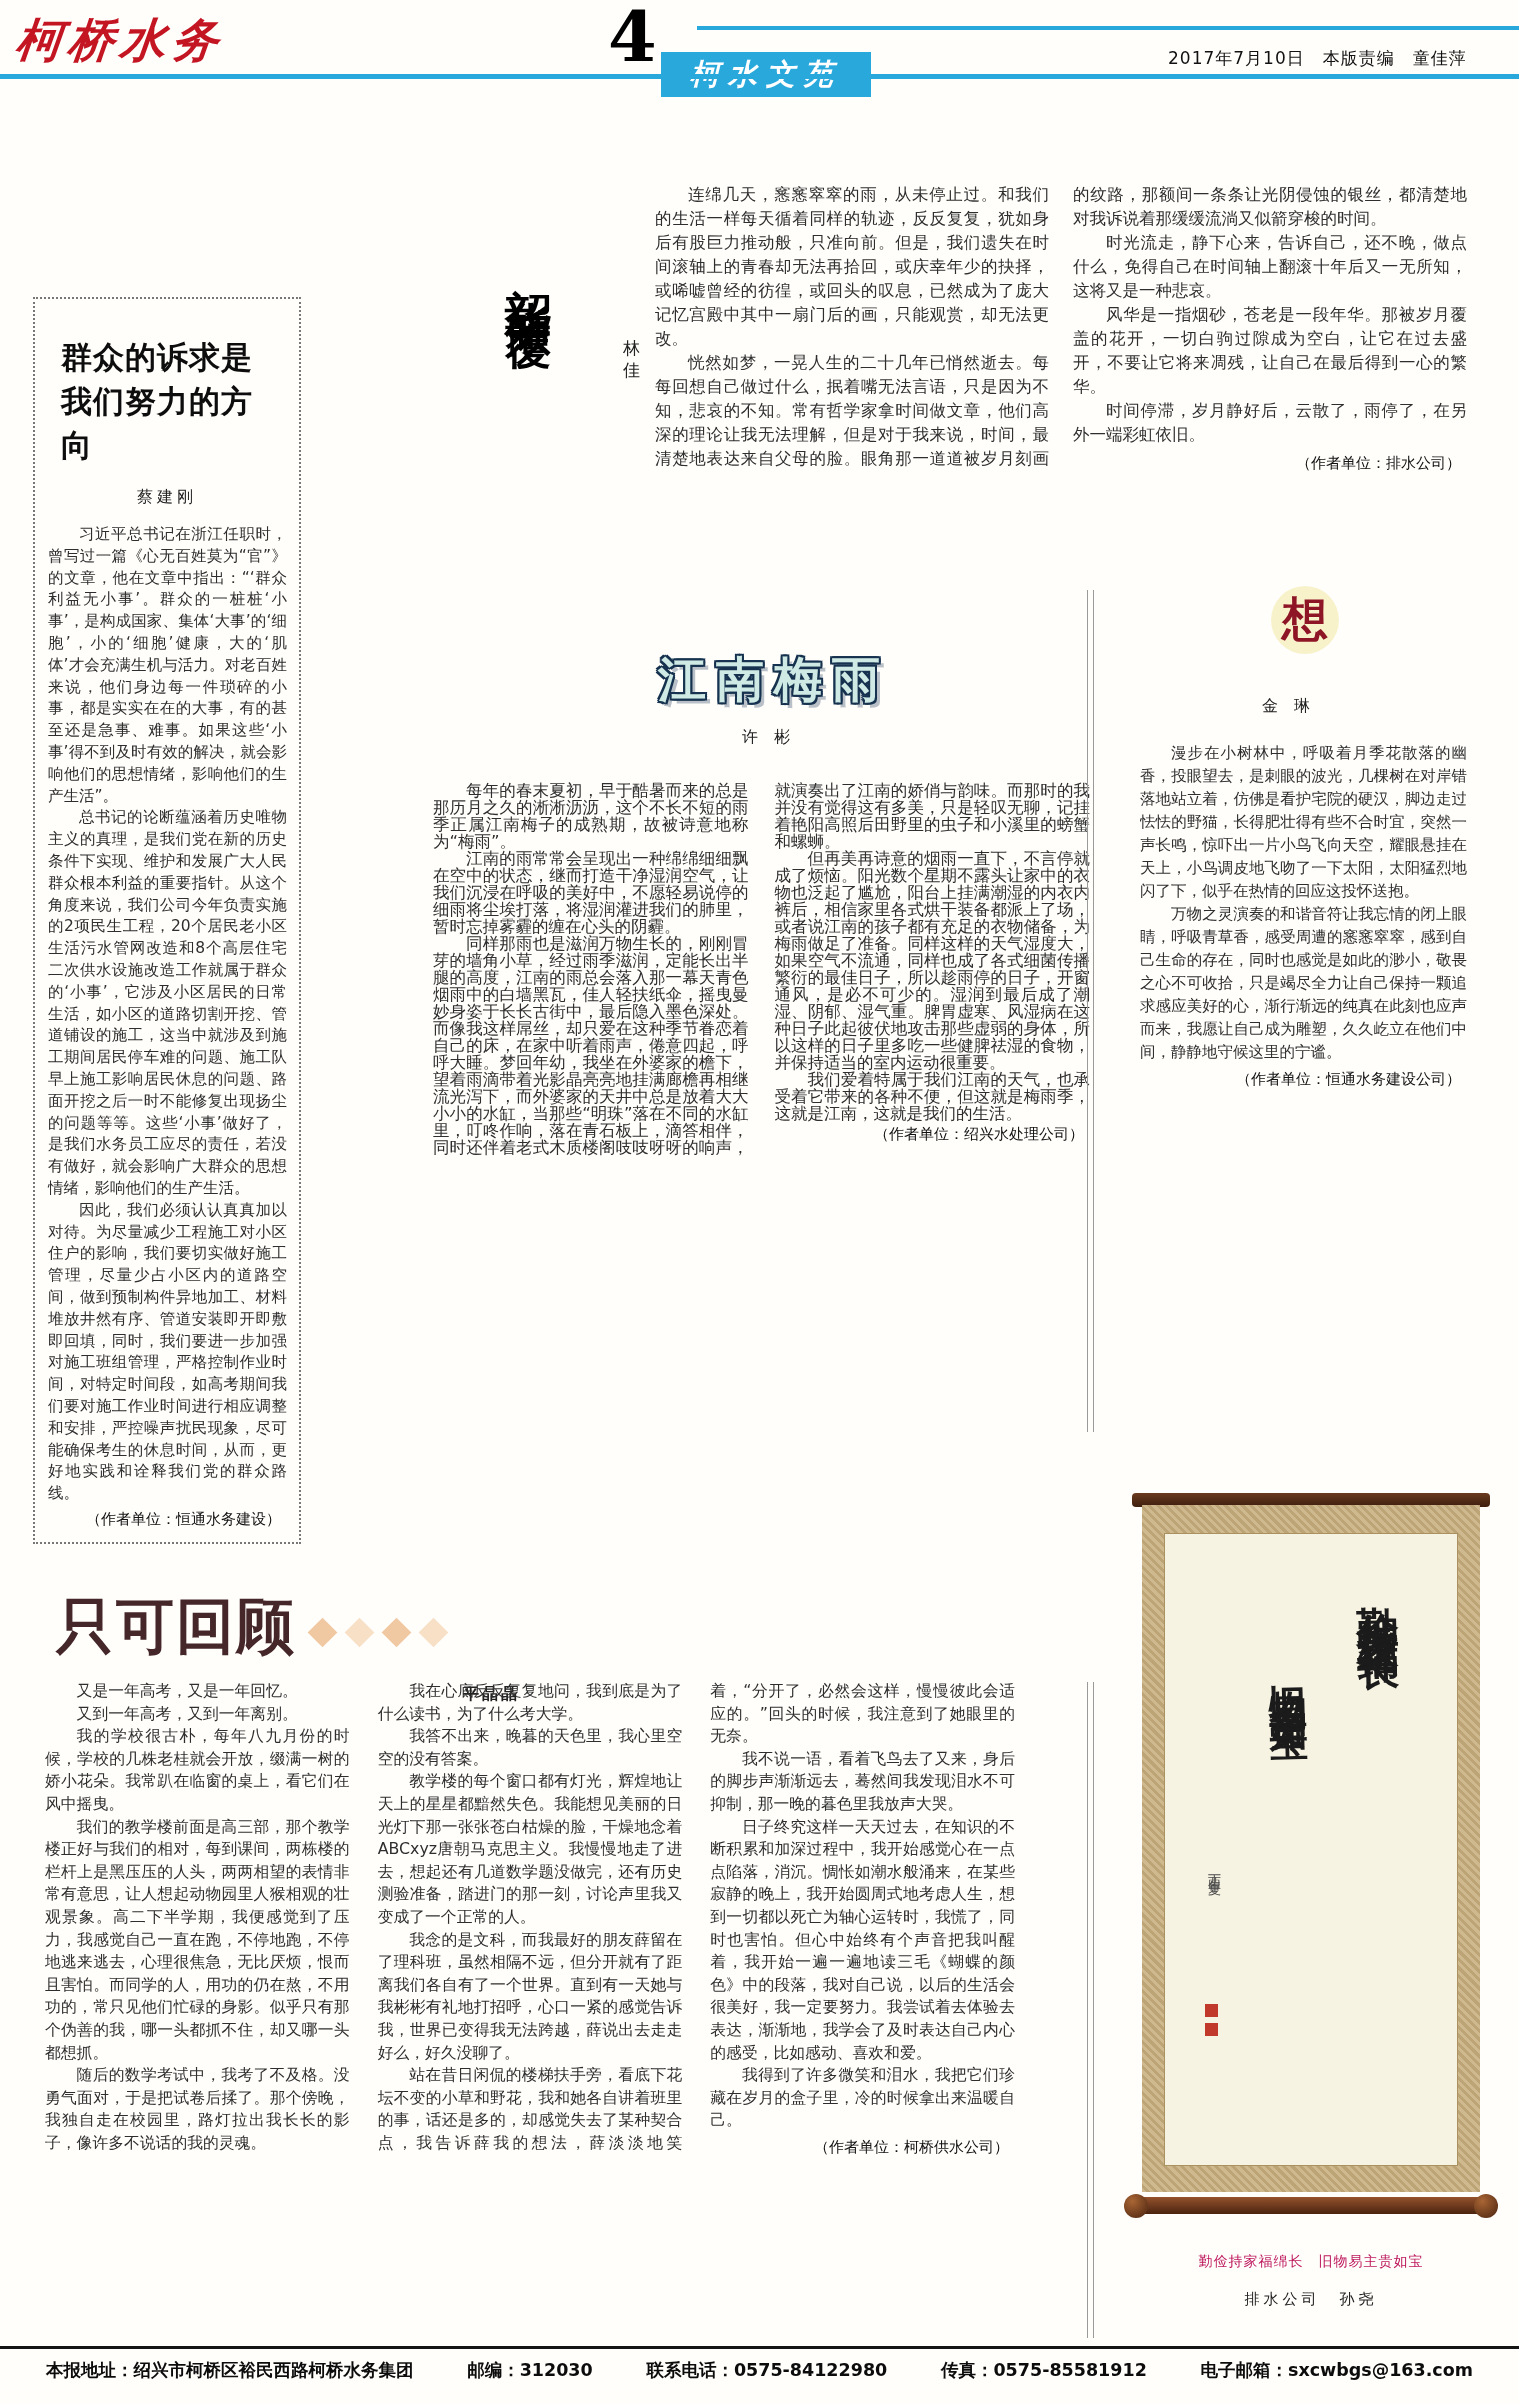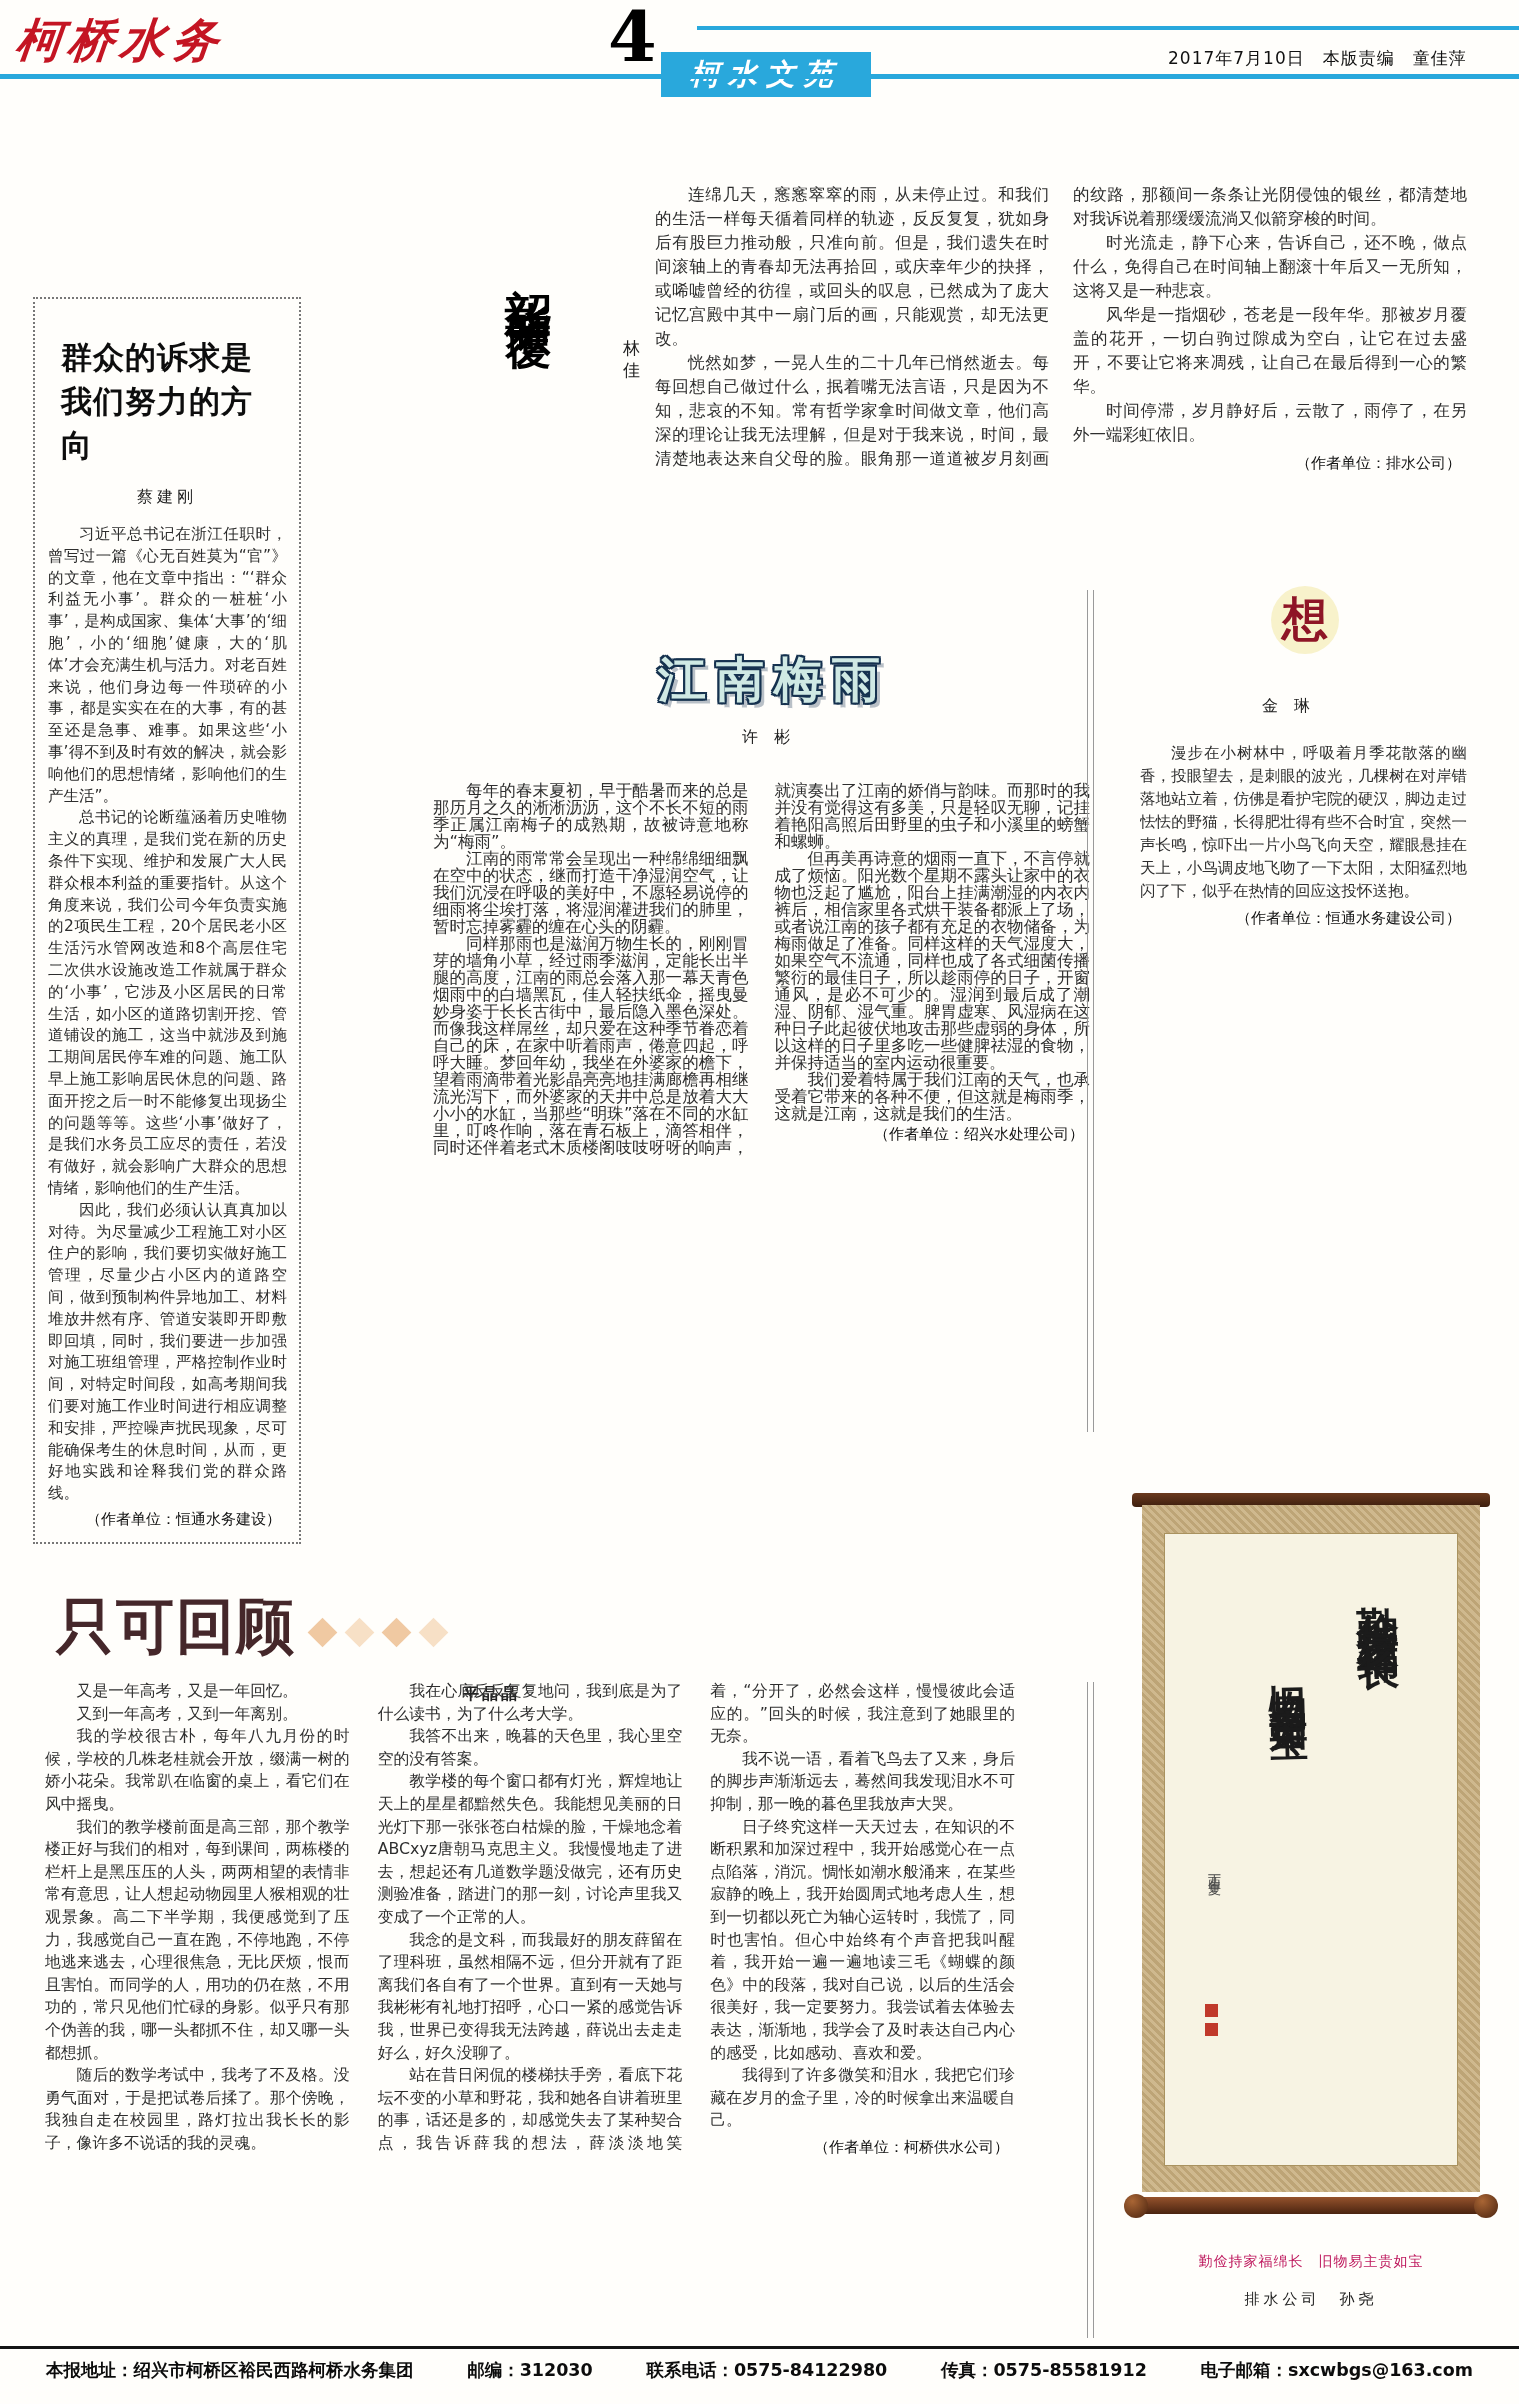--- a/index.html
+++ b/index.html
@@ -153,20 +153,21 @@
     <p class="para">我们爱着特属于我们江南的天气，也承受着它带来的各种不便，但这就是梅雨季，这就是江南，这就是我们的生活。</p>
     <div class="attribution">（作者单位：绍兴水处理公司）</div>
   </div>
 
   <div class="xiang-circle">
     <span class="xiang-char">想</span>
   </div>
   <div class="byline xiang-byline">金　琳</div>
   <div class="xiang-body">
     <p class="para">漫步在小树林中，呼吸着月季花散落的幽香，投眼望去，是刺眼的波光，几棵树在对岸错落地站立着，仿佛是看护宅院的硬汉，脚边走过怯怯的野猫，长得肥壮得有些不合时宜，突然一声长鸣，惊吓出一片小鸟飞向天空，耀眼悬挂在天上，小鸟调皮地飞吻了一下太阳，太阳猛烈地闪了下，似乎在热情的回应这投怀送抱。</p>
+    <p class="para">万物之灵演奏的和谐音符让我忘情的闭上眼睛，呼吸青草香，感受周遭的窸窸窣窣，感到自己生命的存在，同时也感觉是如此的渺小，敬畏之心不可收拾，只是竭尽全力让自己保持一颗追求感应美好的心，渐行渐远的纯真在此刻也应声而来，我愿让自己成为雕塑，久久屹立在他们中间，静静地守候这里的宁谧。</p>
     <div class="attribution">（作者单位：恒通水务建设公司）</div>
   </div>
 
   <div class="huigu-title">只可回顾</div>
   <div class="diamond-row">
     <span class="diamond d1"></span>
     <span class="diamond d2"></span>
     <span class="diamond d3"></span>
     <span class="diamond d4"></span>
   </div>

